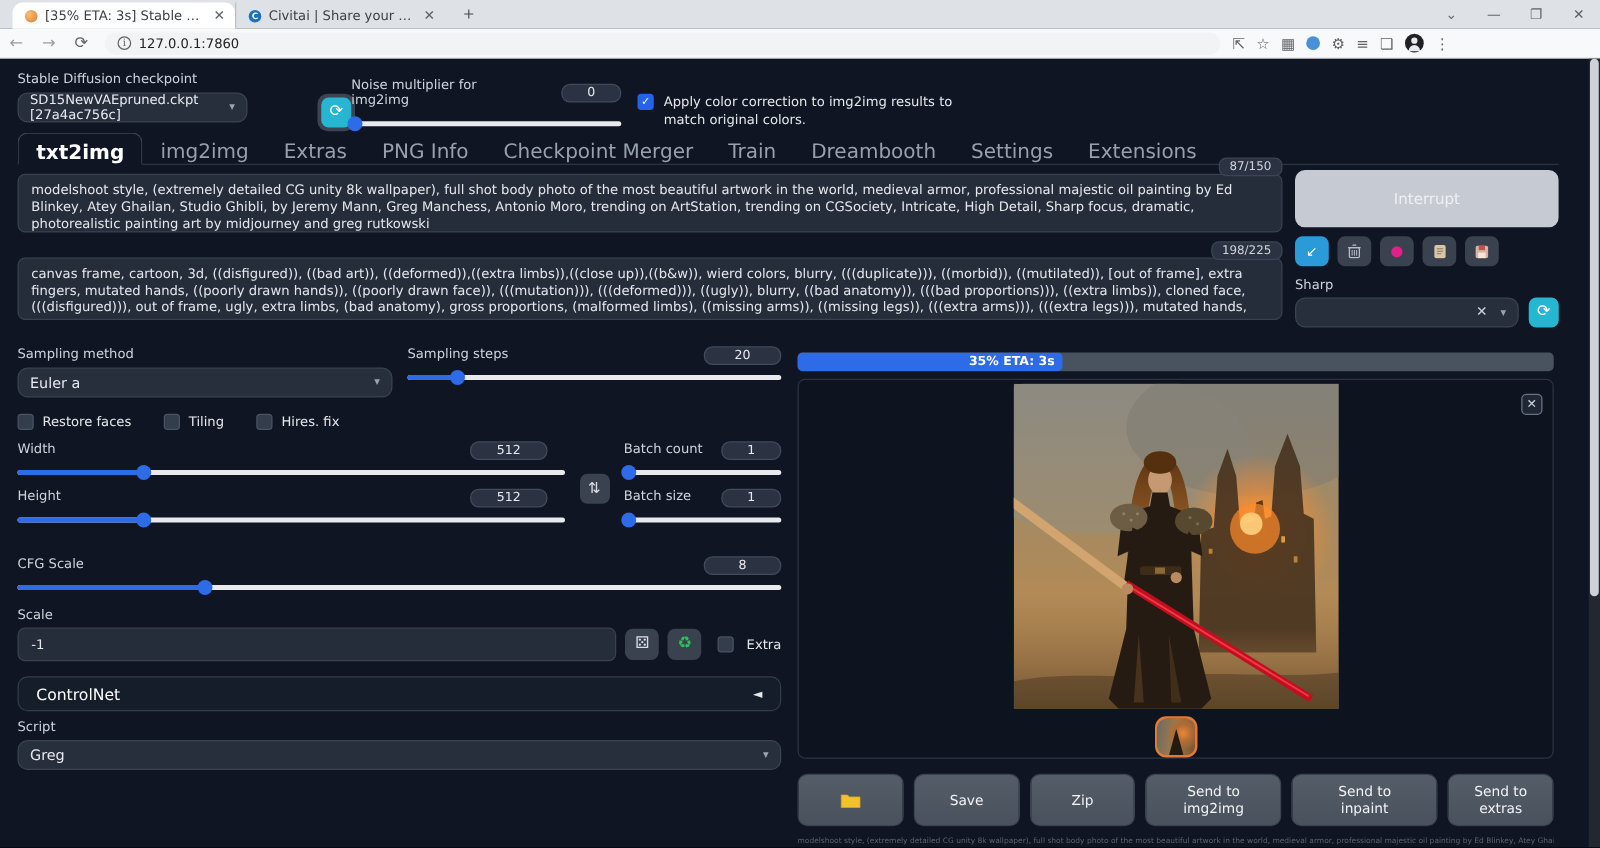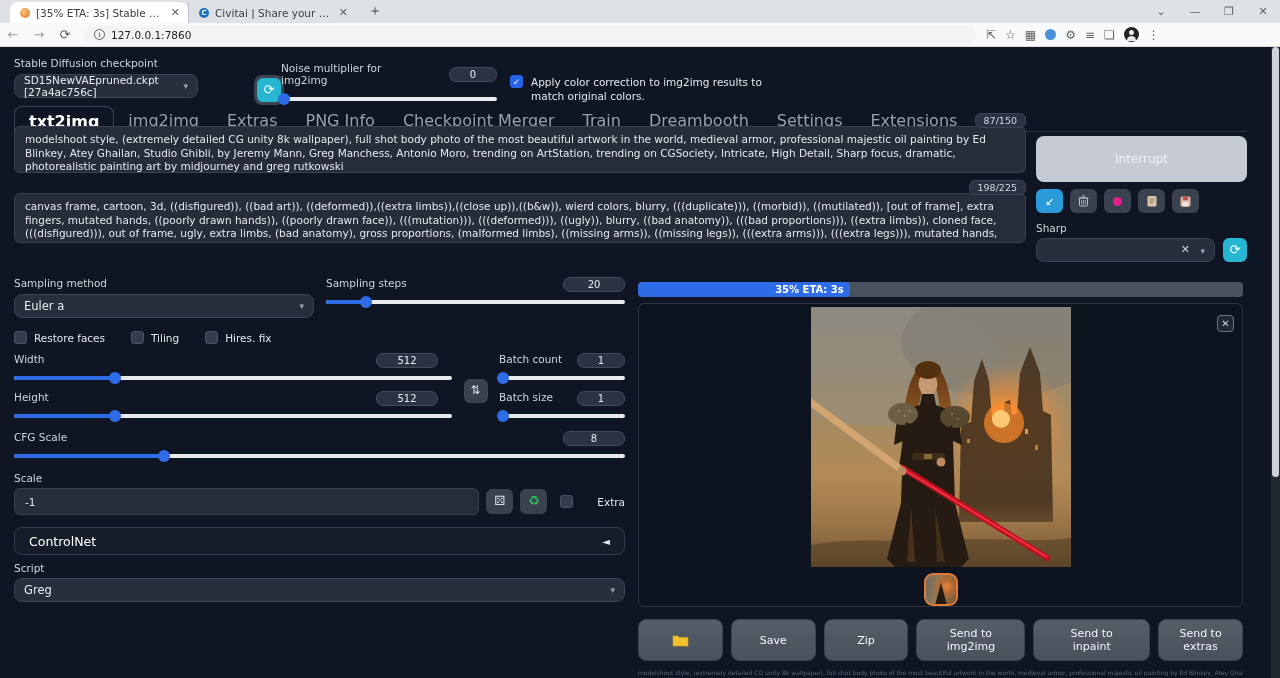--- a/index.html
+++ b/index.html
@@ -55,21 +55,21 @@
   .noise-wrap { position:absolute; left:267px; top:5px; width:216px; }
   .noise-top { display:flex; justify-content:space-between; align-items:center;gap:44px; }
   .noise-num { width:58px; }
   .cc-wrap { position:absolute; left:496px; top:18px; display:flex; gap:8px; }
   .cc-label { width:242px; font-size:10.5px; color:#e5e7eb; line-height:14px; }
 
   .nav-tabs { position:absolute; left:14px; top:59px; width:1233px; display:flex; border-bottom:1px solid #2b3442; height:26px; }
   .nav-tab { padding:5px 14px 6px; font-size:16px; color:#97a0ac; }
   .nav-tab.active { color:#fff; font-weight:bold; border:1px solid #3a4453; border-bottom:1px solid #0f1523; border-radius:8px 8px 0 0; margin-bottom:-1px; background:#0f1523; }
 
-  .prompts-col { position:absolute; left:14px; top:66px; width:1012px; }
+  .prompts-col { position:absolute; left:14px; top:79px; width:1012px; }
   .counter-row { display:flex; justify-content:flex-end; height:15px; margin-bottom:-2px; position:relative; z-index:2; }
   .counter { background:#2b3342; border:1px solid #3c4553; border-radius:6px; font-size:9.5px; color:#cfd4dc; padding:0 8px; line-height:13px; }
   .ta { width:100%; background:#252d3b; border:1px solid #3a4250; border-radius:6px; color:#e5e7eb; font-size:10.5px; line-height:13.5px; padding:6px 10px; resize:none; font-family:"DejaVu Sans","Liberation Sans",sans-serif; overflow:hidden; display:block; }
   .ta.prompt { height:47px; }
   .ta.neg { height:50px; }
 
   .gen-col { position:absolute; left:1036px; top:89px; width:211px; }
   .is-row { display:flex; border-radius:8px; overflow:hidden; gap:2px; background:#0f1523; }
   .btn-light { flex:1; height:46px; background:#c6cbd3; color:#eef0f3; font-size:12px; display:flex; align-items:center; justify-content:center; font-weight:500; }
   .mini-row { display:flex; gap:7px; margin-top:7px; }
@@ -86,26 +86,26 @@
   .row-lbl-num { display:flex; justify-content:space-between; align-items:flex-start; }
   .numbox.w62 { width:62px; }
   .cb-row { display:flex; gap:26px; margin-top:13px; align-items:center; }
   .cb-item { display:flex; gap:7px; align-items:center; font-size:10.5px; color:#e5e7eb; }
   .dims { display:flex; margin-top:9px; }
   .dims-left { width:438px; }
   .dim-row { margin-bottom:6px; }
   .swap-wrap { width:47px; display:flex; align-items:center; justify-content:center; }
   .swap-btn { width:24px; height:24px; border-radius:6px; background:#3a4250; color:#dbe0e7; font-size:12px; text-align:center; line-height:23px; }
   .dims-right { width:126px; }
-  .cfg { margin-top:2px; }
+  .cfg { margin-top:16px; }
   .seed { margin-top:9px; }
   .seed-row { display:flex; gap:7px; margin-top:4px; align-items:center; }
   .seed-input { flex:1; height:27px; background:#252d3b; border:1px solid #3a4250; border-radius:6px; color:#e5e7eb; font-size:10.5px; padding:0 10px; font-family:inherit; max-width:485px; }
   .seed-btn { width:27px; height:25px; border-radius:6px; background:#3a4250; text-align:center; font-size:13px; line-height:24px; }
-  .extra-wrap { display:flex; gap:24px; align-items:flex-end; margin-left:6px; font-size:10.5px; }
+  .extra-wrap { display:flex; gap:10px; align-items:flex-end; margin-left:6px; font-size:10.5px; }
   .cnet { margin-top:12px; height:28px; background:#161d2a; border:1px solid #333c4a; border-radius:8px; display:flex; align-items:center; padding:0 14px; justify-content:space-between; }
   .cnet-lbl { font-size:12.5px; color:#fff; font-weight:500; }
   .cnet-arrow { color:#e5e7eb; font-size:10px; }
   .script { margin-top:7px; }
   .script .select { margin-top:4px; }
 
   .output-col { position:absolute; left:638px; top:235px; width:605px; }
   .progress { position:relative; height:15px; background:#49525f; border-radius:4px; overflow:hidden; }
   .progress-fill { position:absolute; left:0; top:0; bottom:0; width:35%; background:#2e6be6; border-radius:4px; }
   .progress-txt { position:absolute; left:0; top:0; bottom:0; width:35%; display:flex; align-items:center; justify-content:flex-end; padding-right:6px; color:#fff; font-size:10px; font-weight:bold; }

